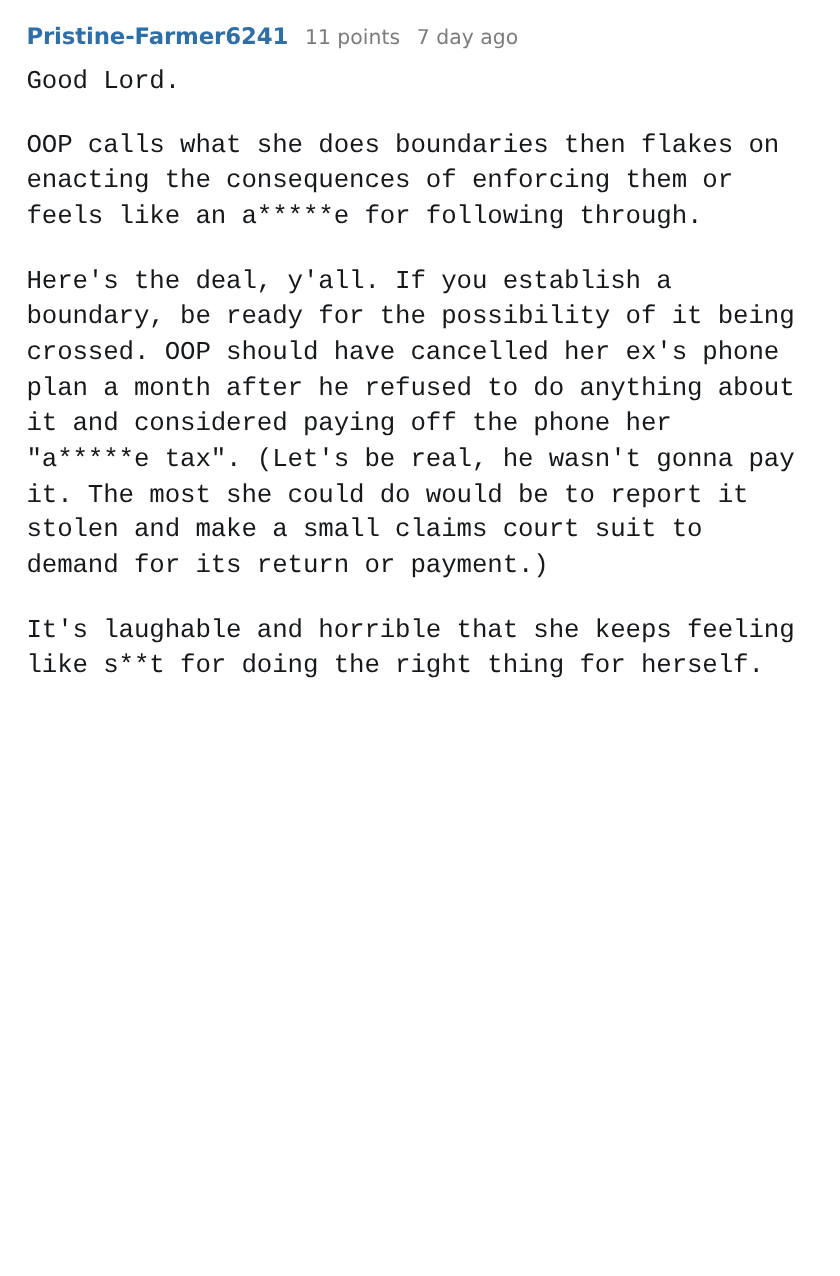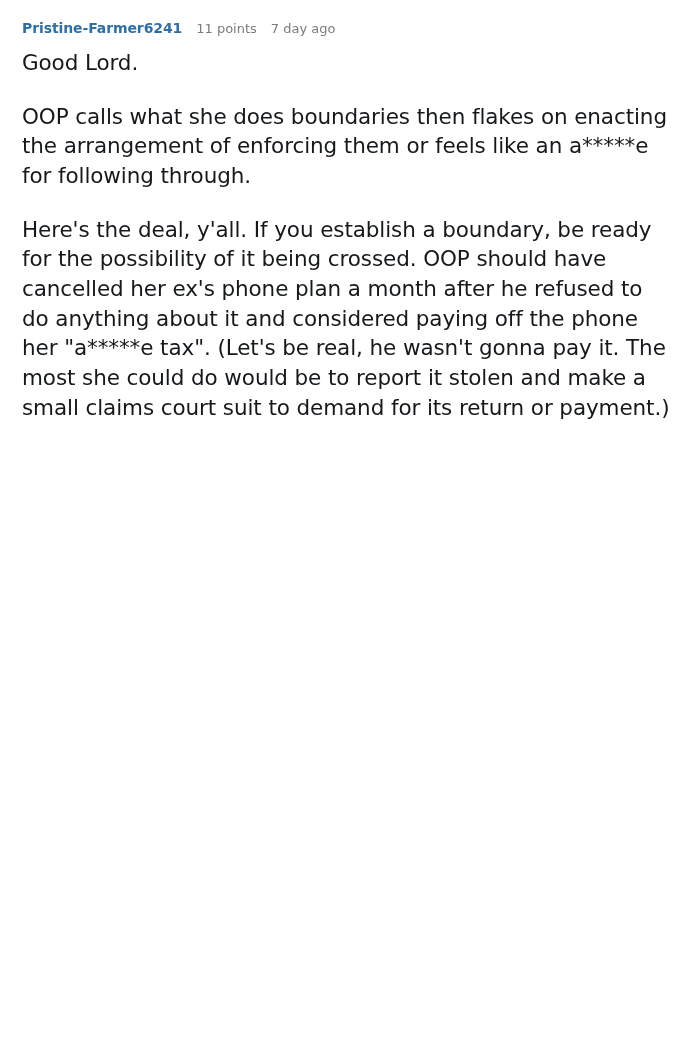--- a/index.html
+++ b/index.html
@@ -20,51 +20,53 @@
   }
   .meta {
     display: flex;
     align-items: baseline;
     gap: 14px;
     margin-bottom: 12px;
     white-space: nowrap;
   }
   .author {
     color: #2f6fa8;
-    font-size: 14px;
+    font-size: 19px;
     font-weight: bold;
     letter-spacing: -0.1px;
   }
   .points, .age {
     color: #7c7c7c;
-    font-size: 13px;
+    font-size: 17px;
   }
   .body {
     font-size: 21.5px;
     line-height: 1.38;
     color: #16191c;
     letter-spacing: -0.1px;
   }
   .body p {
     margin: 0 4px 24px 0;
+    font-family: Liberation Mono, monospace;
   }
   .body p:last-child {
     margin-bottom: 0;
   }
 </style>
 </head>
 <body>
 
 <div class="comment">
 
   <div class="meta">
     <span class="author">Pristine-Farmer6241</span>
     <span class="points">11 points</span>
     <span class="age">7 day ago</span>
   </div>
 
   <div class="body">
     <p>Good Lord.</p>
-    <p>OOP calls what she does boundaries then flakes on enacting the arrangement of enforcing them or feels like an a*****e for following through.</p>
+    <p>OOP calls what she does boundaries then flakes on enacting the consequences of enforcing them or feels like an a*****e for following through.</p>
     <p>Here's the deal, y'all. If you establish a boundary, be ready for the possibility of it being crossed. OOP should have cancelled her ex's phone plan a month after he refused to do anything about it and considered paying off the phone her "a*****e tax". (Let's be real, he wasn't gonna pay it. The most she could do would be to report it stolen and make a small claims court suit to demand for its return or payment.)</p>
+    <p>It's laughable and horrible that she keeps feeling like s**t for doing the right thing for herself.</p>
   </div>
 
 </div>
 
 </body></html>

